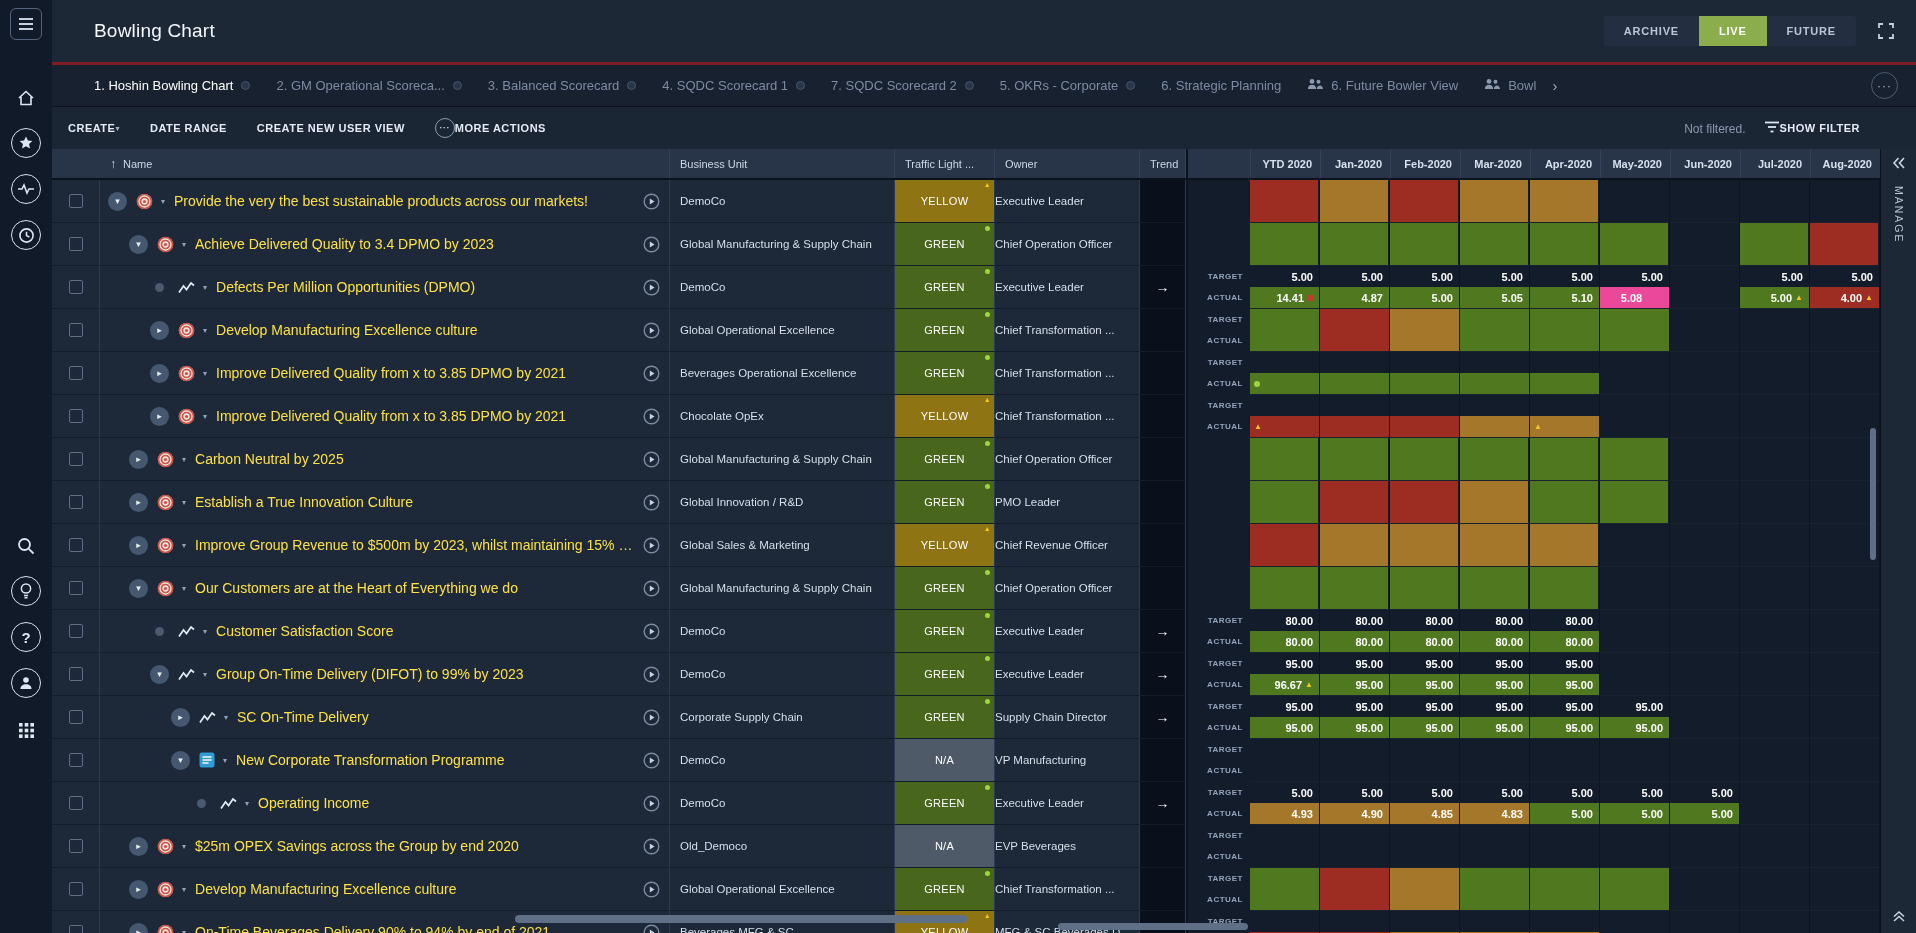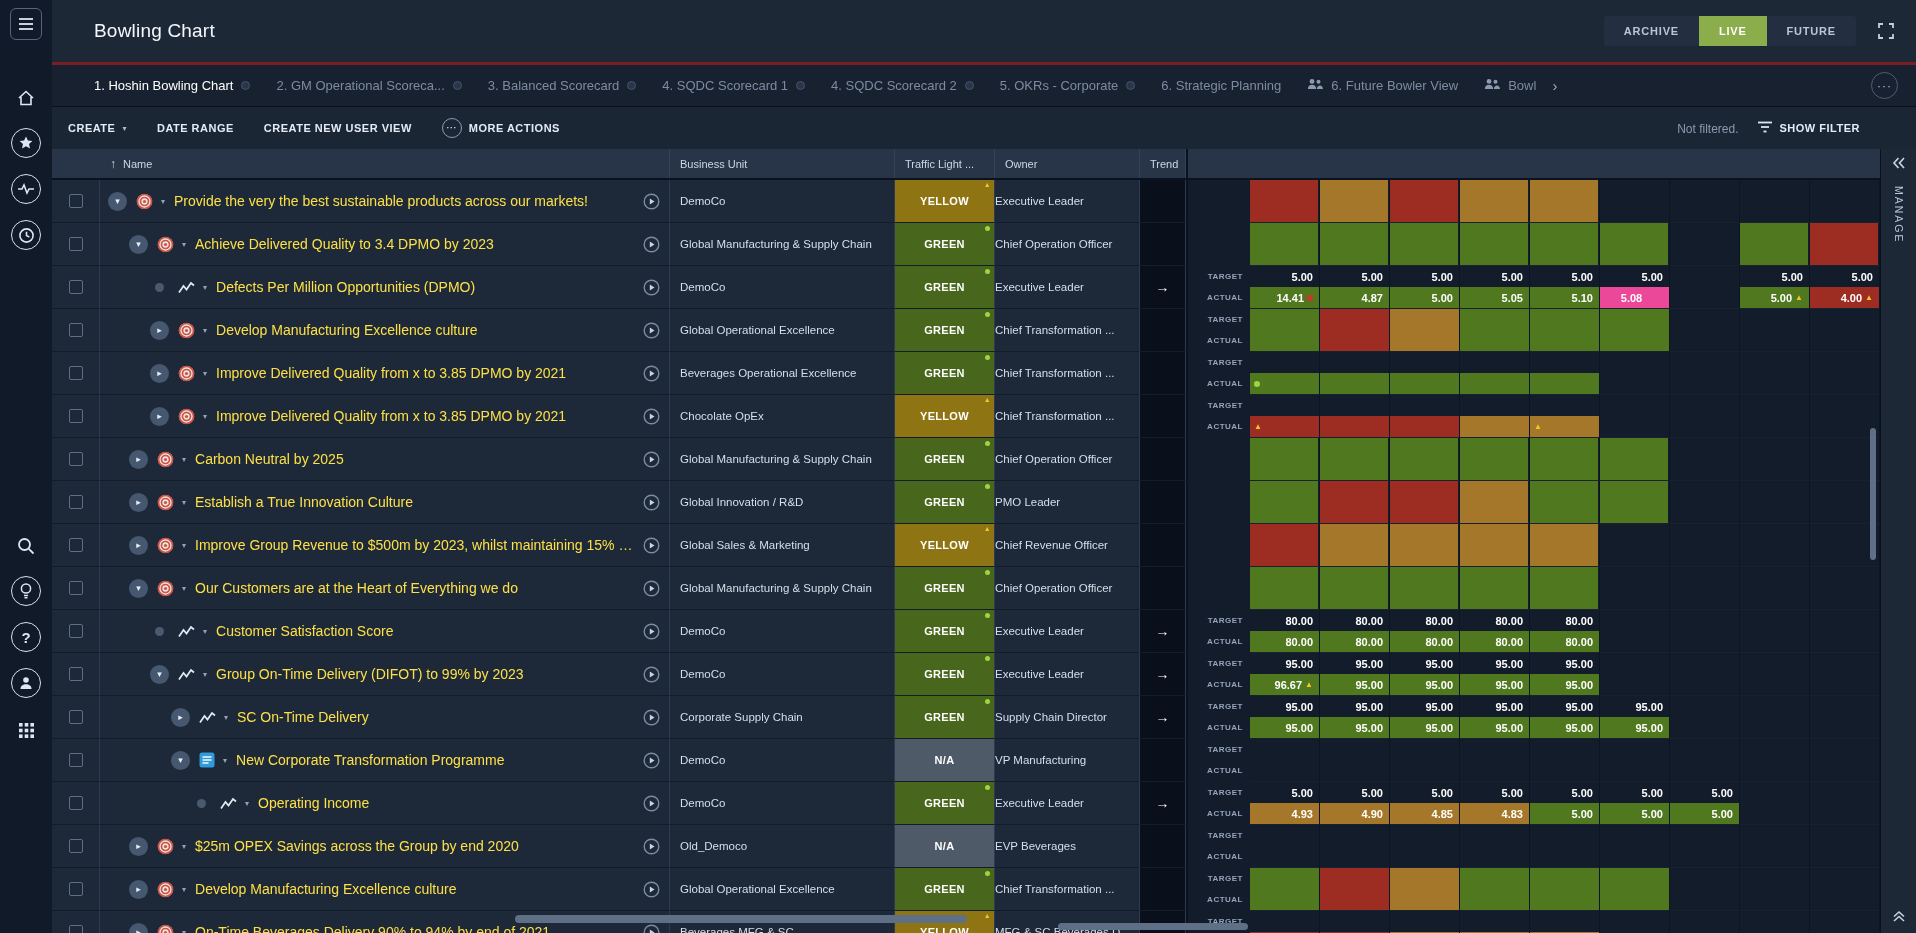--- a/index.html
+++ b/index.html
@@ -37,21 +37,21 @@
 .tab.active{color:#ffffff}
 .tdot{width:9px;height:9px;border-radius:50%;background:#29364a;border:1px solid #45546b;flex:none}
 .tabchev{color:#9fadc2;font-size:15px;margin-left:16px;cursor:pointer}
 .tabspace{flex:1}
 .morecircle{width:27px;height:27px;border-radius:50%;border:1.5px solid #4e5f77;color:#b6c2d4;
   display:flex;align-items:center;justify-content:center;font-size:12px;letter-spacing:1px;margin-right:8px;cursor:pointer}
 
 
 .toolbar{height:42px;background:#1b2635;display:flex;align-items:center;
   padding:0 56px 0 16px;gap:30px;flex:none;color:#e4ebf5;font-size:11px;font-weight:bold;letter-spacing:.5px}
-.titem{display:flex;align-items:center;gap:7px;cursor:pointer;white-space:nowrap}
+.titem{display:flex;align-items:center;cursor:pointer;white-space:nowrap}
 .caret{font-size:8px;color:#aab8cc}
 .minicircle{width:20px;height:20px;border:1.5px solid #8e9cb1;border-radius:50%;display:flex;
   align-items:center;justify-content:center;font-size:9px;color:#cdd8e6}
 .tright{margin-left:auto;display:flex;align-items:flex-end;gap:18px}
 .notfiltered{color:#8b99ae;font-weight:normal;font-size:12px;letter-spacing:0}
 
 
 .main{flex:1;display:flex;min-height:0}
 .tablewrap{width:1828px;display:flex;flex-direction:column;flex:none}
 .thead{height:31px;background:#283549;display:flex;flex:none;color:#ccd7e5;font-size:11px;border-bottom:2px solid #0a121e}
@@ -77,21 +77,21 @@
 .exp{width:19px;height:19px;border-radius:50%;background:#45586f;color:#e8eff7;font-size:9px;
   display:flex;align-items:center;justify-content:center;flex:none;margin-right:9px;cursor:pointer}
 .leafdot{width:9px;height:9px;border-radius:50%;background:#495a70;flex:none;margin:0 14px 0 5px}
 .ticon{flex:none;margin-right:8px;display:flex;align-items:center}
 .rcaret{font-size:8px;color:#93a2b8;margin-right:9px;flex:none;cursor:pointer}
 .rname{color:#fde047;font-size:14px;overflow:hidden;text-overflow:ellipsis;cursor:pointer}
 .play{margin-left:auto;padding-left:8px;margin-right:9px;flex:none;display:flex;align-items:center;cursor:pointer}
 .cell.bu{width:225px;display:flex;align-items:center;padding-left:10px;color:#d6dfeb;font-size:11.5px;overflow:hidden;white-space:nowrap}
 .cell.traffic{width:100px;padding:0}
 .badge{width:100%;height:100%;display:flex;align-items:center;justify-content:center;color:#fff;
-  font-size:11px;font-weight:bold;letter-spacing:.3px;position:relative}
+  font-size:11px;font-weight:normal;letter-spacing:.3px;position:relative}
 .bdot{position:absolute;top:3px;right:4px;width:5px;height:5px;border-radius:50%}
 .btri{position:absolute;top:0;right:3px;font-size:7px;line-height:1.4}
 .cell.owner{width:145px;display:flex;align-items:center;color:#d6dfeb;font-size:11.5px;overflow:hidden;white-space:nowrap}
 .cell.trend{width:46px;background:#0a101b;display:flex;align-items:center;justify-content:center;color:#fff;font-size:14px}
 .cell.gutter{width:64px;background:#121c2b;border-right:none;display:flex;flex-direction:column;border-left:2px solid #0a121f}
 .glabel{flex:1;display:flex;align-items:center;justify-content:flex-end;padding-right:7px;
   font-size:8px;font-weight:bold;color:#94a4bb;letter-spacing:.5px}
 .months{display:flex;height:100%}
 .mcell{width:70px;height:100%;border-right:1px solid #0c1523;border-bottom:1px solid #18222f;
   position:relative;background:#121c2b;cursor:pointer}
@@ -217,21 +217,21 @@
           </div>
           <div class="tab">
             <span>3. Balanced Scorecard</span>
             <span class="tdot"></span>
           </div>
           <div class="tab">
             <span>4. SQDC Scorecard 1</span>
             <span class="tdot"></span>
           </div>
           <div class="tab">
-            <span>4. SQDC Scorecard 2</span>
+            <span>7. SQDC Scorecard 2</span>
             <span class="tdot"></span>
           </div>
           <div class="tab">
             <span>5. OKRs - Corporate</span>
             <span class="tdot"></span>
           </div>
           <div class="tab">
             <span>6. Strategic Planning</span>
           </div>
           <div class="tab">
@@ -294,20 +294,31 @@
           <div class="hc chk"></div>
           <div class="hc name">
             <span class="sort">↑</span>
             <span>Name</span>
           </div>
           <div class="hc bu">Business Unit</div>
           <div class="hc traffic">Traffic Light ...</div>
           <div class="hc owner">Owner</div>
           <div class="hc trend">Trend</div>
           <div class="hc gutter"></div>
+          <div id="month-headers" class="mheads">
+              <div class="hm">YTD 2020</div>
+              <div class="hm">Jan-2020</div>
+              <div class="hm">Feb-2020</div>
+              <div class="hm">Mar-2020</div>
+              <div class="hm">Apr-2020</div>
+              <div class="hm">May-2020</div>
+              <div class="hm">Jun-2020</div>
+              <div class="hm">Jul-2020</div>
+              <div class="hm">Aug-2020</div>
+            </div>
         </div>
         <div class="tbody" id="rows">
             <div class="row">
               <div class="cell chk">
                 <span class="cb"></span>
               </div>
               <div class="cell name" style="padding-left: 8px;">
                 <span class="exp">▾</span>
                 <span class="ticon">
                   <svg width="17" height="17" viewBox="0 0 17 17">

